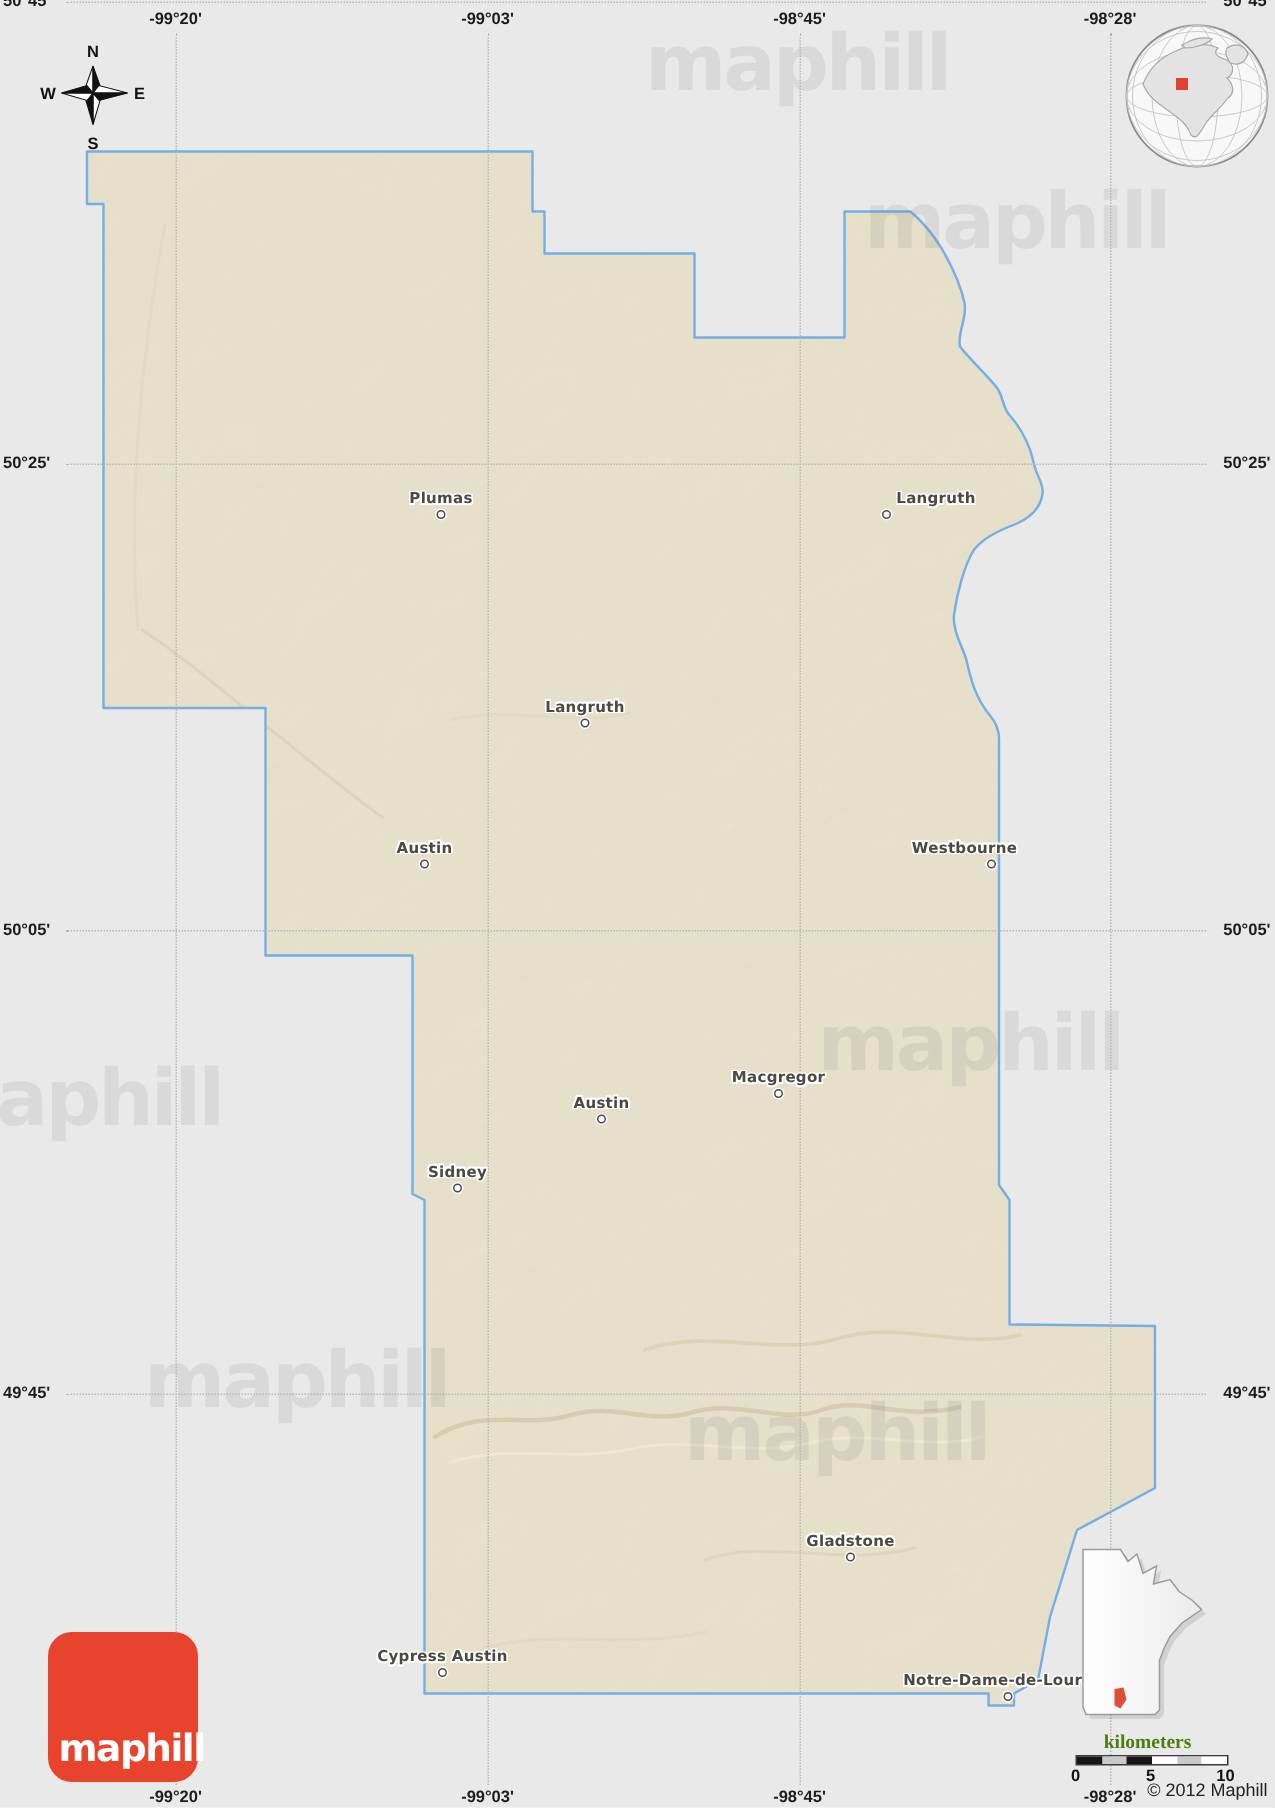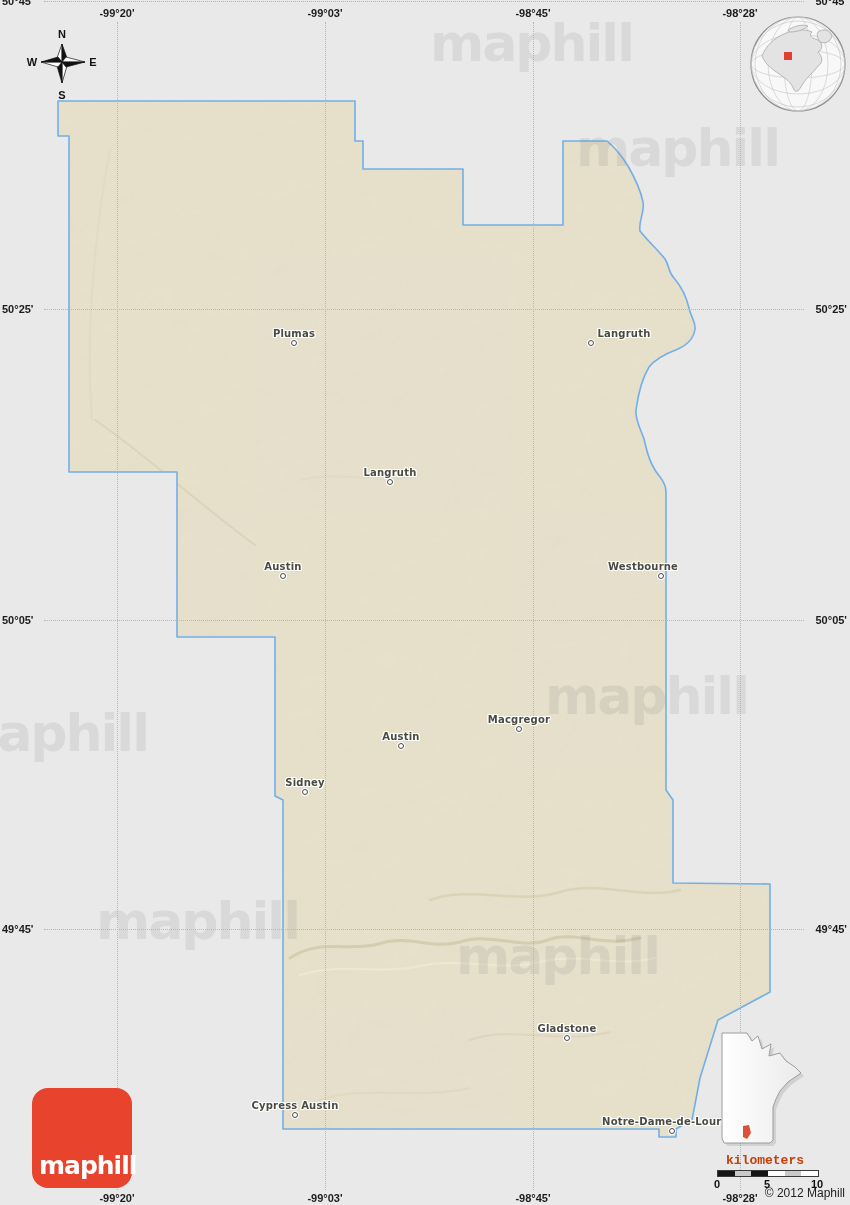--- a/index.html
+++ b/index.html
@@ -43,21 +43,21 @@
   }
   
   #map-svg{position:absolute; left:0; top:0; z-index:2;}
   
   #compass{left:20px; top:22px; z-index:7;}
   #globe{left:748px; top:14px; z-index:7;}
   #inset{left:700px; top:1020px; z-index:8;}
   
   #scalebar{position:absolute; left:713px; top:1153px; width:112px; height:36px; z-index:9;}
   #scalebar .sb-title{position:absolute; left:52px; top:0; transform:translateX(-50%);
-    font-size:13px; color:#c2410c; font-weight:bold; font-family:Liberation Mono, monospace;}
+    font-size:13px; color:#4d7c0f; font-weight:bold; font-family:Liberation Serif, serif;}
   #scalebar .sb-bar{position:absolute; left:4px; top:17px; width:100px; height:5px;
     border:1px solid #3a3a3a; display:flex;}
   #scalebar .seg{flex:1 0 auto; height:100%;}
   .seg.k{background:#151515;} .seg.s{background:#c9c9c9;} .seg.w{background:#fdfdfd;}
   #scalebar .sb-tick{position:absolute; top:25px; transform:translateX(-50%);
     font-size:11px; font-weight:bold; color:#111;}
   
   #logo{
     position:absolute; left:32px; top:1088px; width:100px; height:100px; z-index:9;
     background:var(--logo-red,#e8432d); border-radius:16px;

